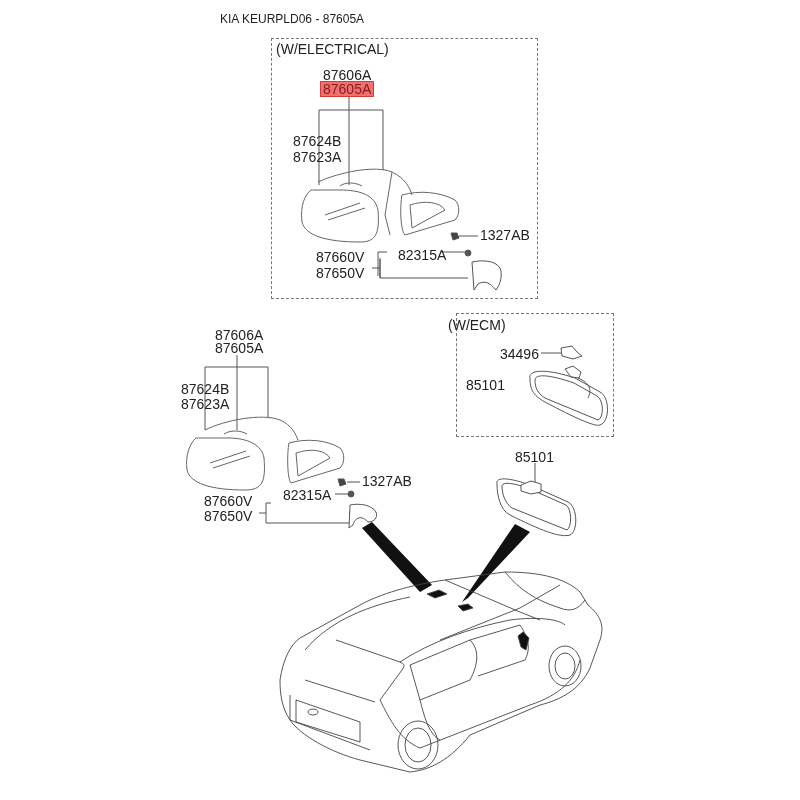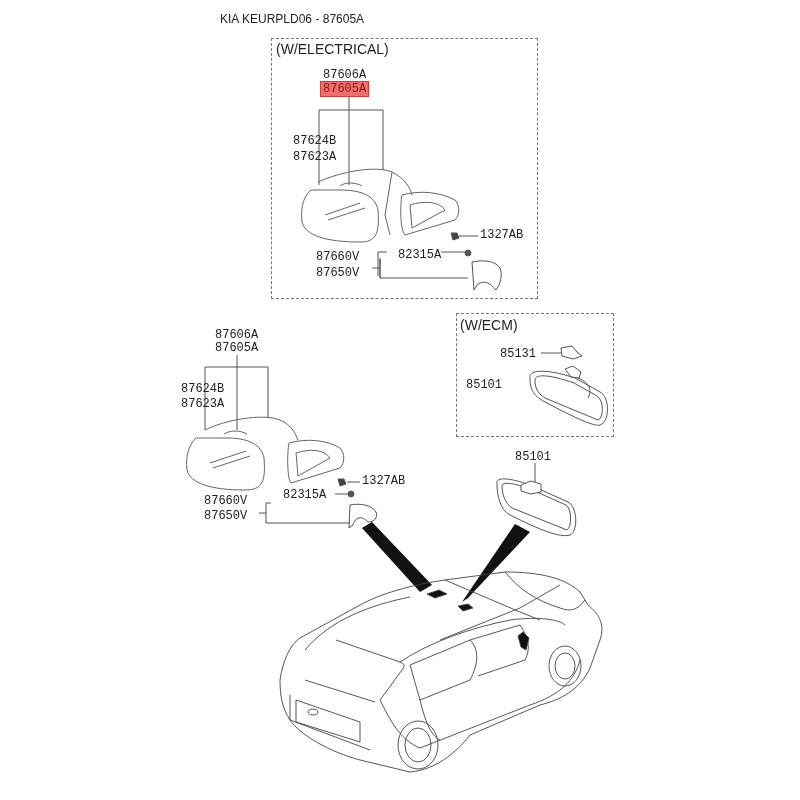--- a/index.html
+++ b/index.html
@@ -1,34 +1,34 @@
 <!DOCTYPE html>
 <html><head>
   <meta charset="utf-8">
   <style>
     html, body { margin:0; padding:0; background:#fff; }
     body { width:800px; height:800px; position:relative; overflow:hidden;
            font-family:"Liberation Sans", sans-serif; color:#222; }
     .title { position:absolute; left:220px; top:12px; font-size:12px; color:#222;text-align:right; }
-    .lbl { position:absolute; font-size:12px; color:#222; line-height:14px; white-space:nowrap;font-family:Liberation Mono, monospace; }
+    .lbl { position:absolute; font-size:14px; color:#222; line-height:14px; white-space:nowrap; }
     .hl { background:#f07070; border:1px solid #d43c3c; color:#8a1a1a; padding:0 2px; }
     .box { position:absolute; border:1px dashed #777; }
     svg.art { position:absolute; left:0; top:0; }
     .sec-title { position:absolute; font-size:14px; color:#222; }
   </style>
 </head>
 <body>
 
 <div class="title">KIA KEURPLD06 - 87605A</div>
 
 <div class="box" style="left:271px;top:38px;width:265px;height:259px;"></div>
 <div class="sec-title" style="left:276px;top:41px;">(W/ELECTRICAL)</div>
 
 <div class="box" style="left:456px;top:313px;width:156px;height:122px;"></div>
-<div class="sec-title" style="left:460px;top:317px;">(W/ECM)</div>
+<div class="sec-title" style="left:448px;top:317px;">(W/ECM)</div>
 
 <svg class="art" width="800" height="800" viewBox="0 0 800 800">
   <g fill="none" stroke="#555" stroke-width="1">
 
     <path d="M349 97 V110 M319 110 H383 M319 110 V185 M349 110 V185 M383 110 V170"></path>
     <path d="M459 236 H478"></path>
     <path d="M380 260 V278 H468 M380 260 H381 M380 260 V258 M380 268 H372 M380 260 L380 278 M387 252 H378 V276 M441 252 H466"></path>
 
     <g stroke="#666">
       <path d="M318 182 C340 172 375 165 392 172 C405 178 410 188 412 195"></path>
@@ -110,16 +110,16 @@
 
 <div class="lbl" style="left:215px;top:328px;">87606A</div>
 <div class="lbl" style="left:215px;top:341px;">87605A</div>
 <div class="lbl" style="left:181px;top:382px;">87624B</div>
 <div class="lbl" style="left:181px;top:397px;">87623A</div>
 <div class="lbl" style="left:362px;top:474px;">1327AB</div>
 <div class="lbl" style="left:283px;top:488px;">82315A</div>
 <div class="lbl" style="left:204px;top:494px;">87660V</div>
 <div class="lbl" style="left:204px;top:509px;">87650V</div>
 
-<div class="lbl" style="left:500px;top:347px;">85131</div>
+<div class="lbl" style="left:500px;top:347px;">34496</div>
 <div class="lbl" style="left:466px;top:378px;">85101</div>
 
 <div class="lbl" style="left:515px;top:450px;">85101</div>
 
 </body></html>

